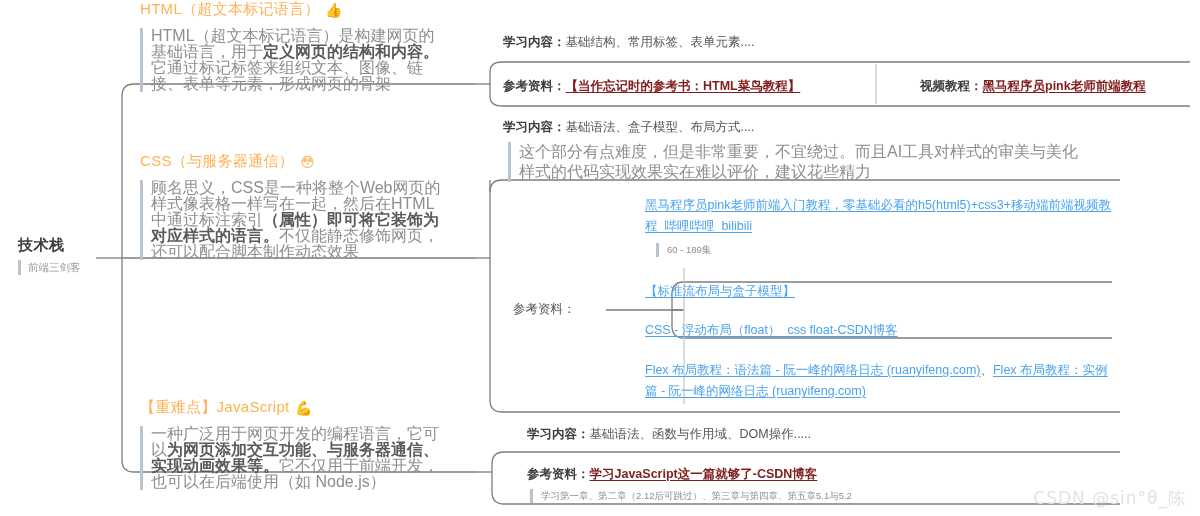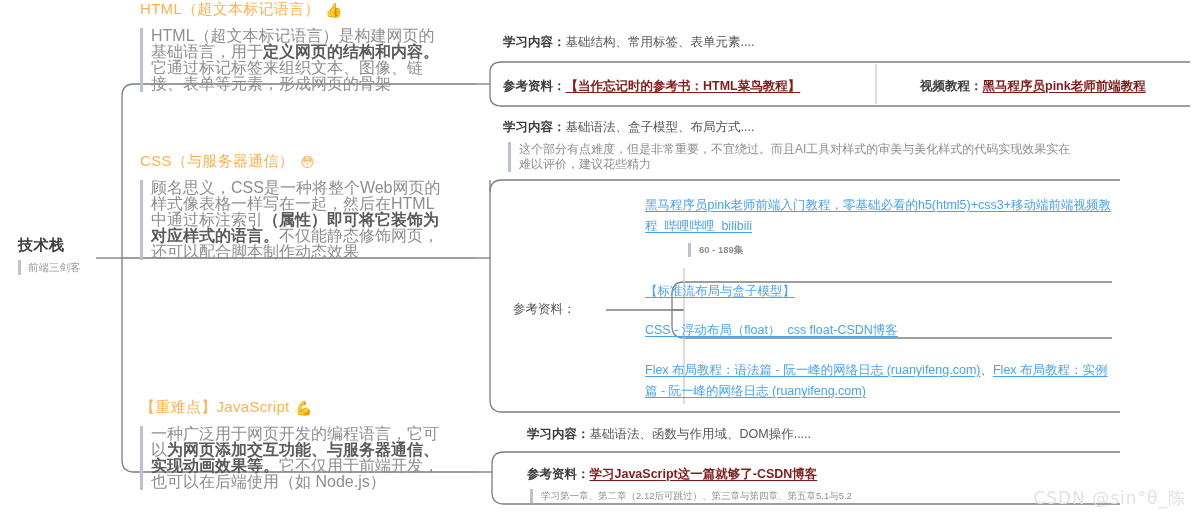--- a/index.html
+++ b/index.html
@@ -48,22 +48,22 @@
   .row-line{font-size:12.5px;color:#555;white-space:nowrap;line-height:18px;}
   .row-line .val{color:#555;}
   a.lk{
     color:#7f1d1d;text-decoration:underline;text-underline-offset:2px;
     font-weight:bold;cursor:pointer;
   }
   a.lk.reg{font-weight:normal;}
   .sub-note{
     border-left:3px solid #b9c4cf;
     padding-left:8px;
-    font-size:12px;
-    line-height:15px;
+    font-size:16px;
+    line-height:20px;
     color:#8e8e8e;
   }
   .note-sm{
     border-left:3px solid #b9c4cf;
     padding-left:8px;
     font-size:9.5px;
     line-height:14px;
     color:#8e8e8e;
     white-space:nowrap;
   }
@@ -163,21 +163,21 @@
 
   <div class="node row-line" style="left:503px;top:118px;">
     <span class="lbl">学习内容：</span><span class="val">基础语法、盒子模型、布局方式....</span>
   </div>
 
   <div class="node sub-note" style="left:508px;top:142px;width:560px;">这个部分有点难度，但是非常重要，不宜绕过。而且AI工具对样式的审美与美化样式的代码实现效果实在难以评价，建议花些精力</div>
 
   <div class="node linkblock" style="left:645px;top:195px;width:470px;">
     <a class="lk reg">黑马程序员pink老师前端入门教程，零基础必看的h5(html5)+css3+移动端前端视频教程_哔哩哔哩_bilibili</a>
   </div>
-  <div class="node note-sm" style="left:688px;top:243px;font-weight:bold;">60 - 189集</div>
+  <div class="node note-sm" style="left:656px;top:243px;">60 - 189集</div>
 
   <div class="node row-line" style="left:513px;top:300px;">参考资料：</div>
 
   <div class="node linkblock" style="left:645px;top:281px;">
     <a class="lk reg">【标准流布局与盒子模型】</a>
   </div>
 
   <div class="node linkblock" style="left:645px;top:360px;width:470px;">
     <a class="lk reg">Flex 布局教程：语法篇 - 阮一峰的网络日志 (ruanyifeng.com)</a><span style="color:#555;">、</span><a class="lk reg">Flex 布局教程：实例篇 - 阮一峰的网络日志 (ruanyifeng.com)</a>
   </div>

